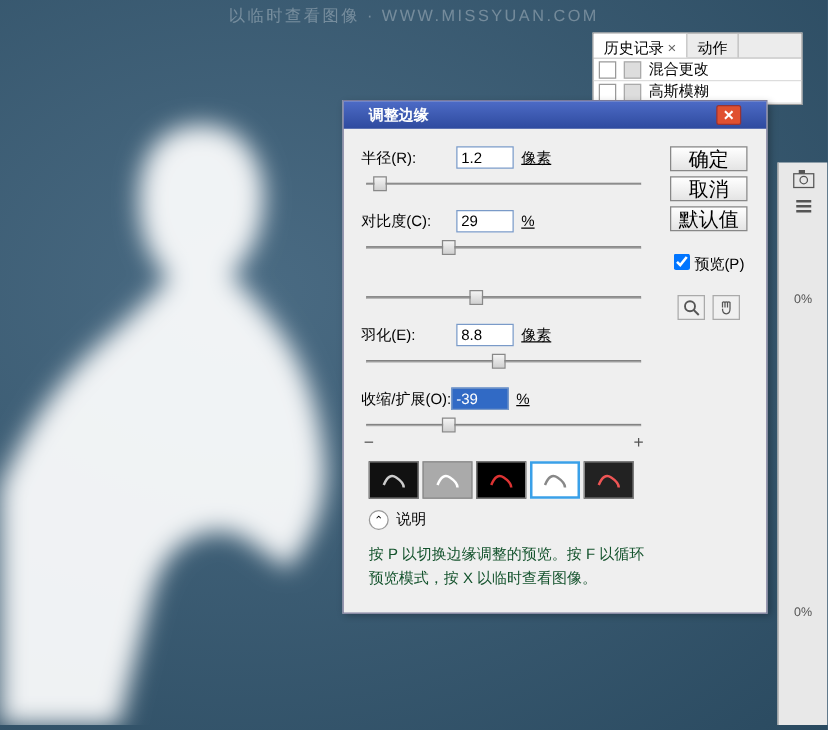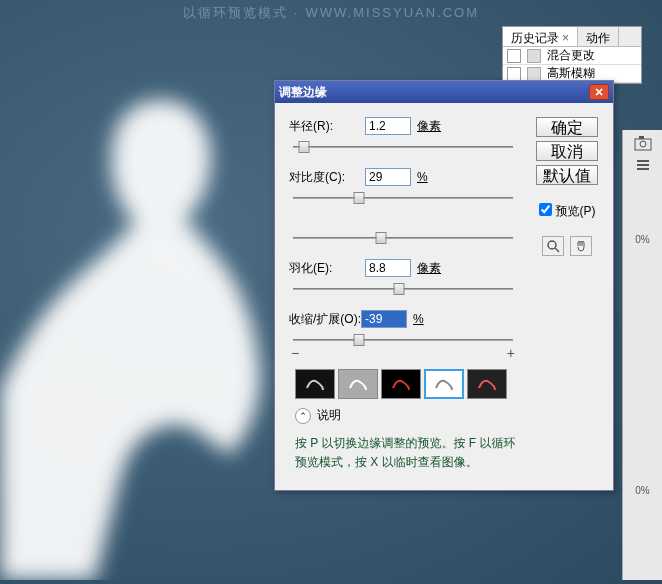--- a/index.html
+++ b/index.html
@@ -3,35 +3,35 @@
 <meta charset="utf-8">
 <style>
 * { box-sizing: border-box; margin: 0; padding: 0; }
 body { width: 662px; height: 584px; font-family: "SimSun", "宋体", sans-serif; font-size: 12px; background: #3a5b73; position: relative; overflow: hidden; }
 
 .watermark { position: absolute; top: 4px; left: 50%; transform: translateX(-50%); color: rgba(255,255,255,0.3); font-size: 13px; letter-spacing: 2px; }
 
 .canvas-bg { position: absolute; inset: 0; background: radial-gradient(ellipse at 30% 40%, #4a6b83 0%, #2a4a60 100%); }
 .silhouette { position: absolute; left: 0; top: 60px; width: 280px; height: 520px; }
 
-.history-panel { position: absolute; right: 20px; top: 26px; width: 140px; background: #ececec; border: 1px solid #999; }
+.history-panel { position: absolute; right: 20px; top: 26px; width: 168px; background: #ececec; border: 1px solid #999; }
 .history-tabs { display: flex; background: #ececec; border-bottom: 1px solid #bbb; height: 20px; }
 .history-tab { padding: 3px 8px; font-size: 12px; border-right: 1px solid #bbb; }
 .history-tab.active { background: #fff; }
 .history-tab .x { margin-left: 3px; color: #666; cursor: pointer; }
 .history-items { background: #fff; }
 .history-row { display: flex; align-items: center; height: 18px; border-bottom: 1px solid #ddd; padding: 0 4px; }
 .history-checkbox { width: 14px; height: 14px; border: 1px solid #999; margin-right: 6px; }
 .history-icon { width: 14px; height: 14px; background: #ddd; margin-right: 6px; border: 1px solid #aaa; }
 
 .side-panels { position: absolute; right: 0; top: 130px; width: 40px; height: 450px; background: #e8e8e8; border-left: 1px solid #aaa; }
 .side-icon { width: 20px; height: 18px; margin: 4px auto; display: block; }
 
 .dialog { position: absolute; left: 274px; top: 80px; width: 340px; background: #efefef; border: 1px solid #7a7a9a; box-shadow: 2px 2px 6px rgba(0,0,0,0.3); }
-.title-bar { background: linear-gradient(to bottom, #4d6bc6, #2e4a9e); height: 22px; display: flex; align-items: center; justify-content: space-between; padding: 0 4px; color: #fff; font-weight: bold; font-size: 12px; }
+.title-bar { background: linear-gradient(to bottom, #4d6bc6, #2e4a9e); height: 22px; display: flex; align-items: center; justify-content: space-between; padding: 0 20px; color: #fff; font-weight: bold; font-size: 12px; }
 .title-bar .close { width: 20px; height: 16px; background: #e05030; border: 1px solid #933; display: flex; align-items: center; justify-content: center; color: #fff; font-size: 11px; cursor: pointer; border-radius: 2px; }
 
 .dialog-body { padding: 14px 14px 18px 14px; display: flex; gap: 10px; }
 .controls { flex: 1; }
 .buttons { width: 64px; display: flex; flex-direction: column; gap: 4px; align-items: center; }
 
 .btn { width: 62px; height: 20px; background: linear-gradient(to bottom, #fff, #e4e4e4); border: 1px solid #888; font-size: 16px; cursor: pointer; }
 
 .row { display: flex; align-items: center; margin-bottom: 3px; }
 .row-label { width: 76px; }
@@ -66,21 +66,21 @@
 
 <svg class="silhouette" viewBox="0 0 280 520">
   <defs>
       <filter id="blur">
         <feGaussianBlur stdDeviation="10"></feGaussianBlur>
       </filter>
     </defs>
   <path filter="url(#blur)" fill="rgba(255,255,255,0.92)" d="M160 40 Q200 40 210 85 Q215 130 185 160 Q200 175 220 200 Q255 245 260 315 Q260 360 230 395 L195 370 Q175 360 155 370 Q130 380 120 420 L95 520 L0 520 L0 330 Q30 260 80 215 Q115 185 135 162 Q108 135 112 88 Q118 42 160 40 Z"></path>
 </svg>
 
-<div class="watermark">以循环预览模式 · WWW.MISSYUAN.COM</div>
+<div class="watermark">以临时查看图像 · WWW.MISSYUAN.COM</div>
 
 <div class="history-panel">
   <div class="history-tabs">
     <div class="history-tab active"><span>历史记录</span><span class="x">×</span></div>
     <div class="history-tab"><span>动作</span></div>
   </div>
   <div class="history-items">
     <div class="history-row">
       <span class="history-checkbox"></span>
       <span class="history-icon"></span>

